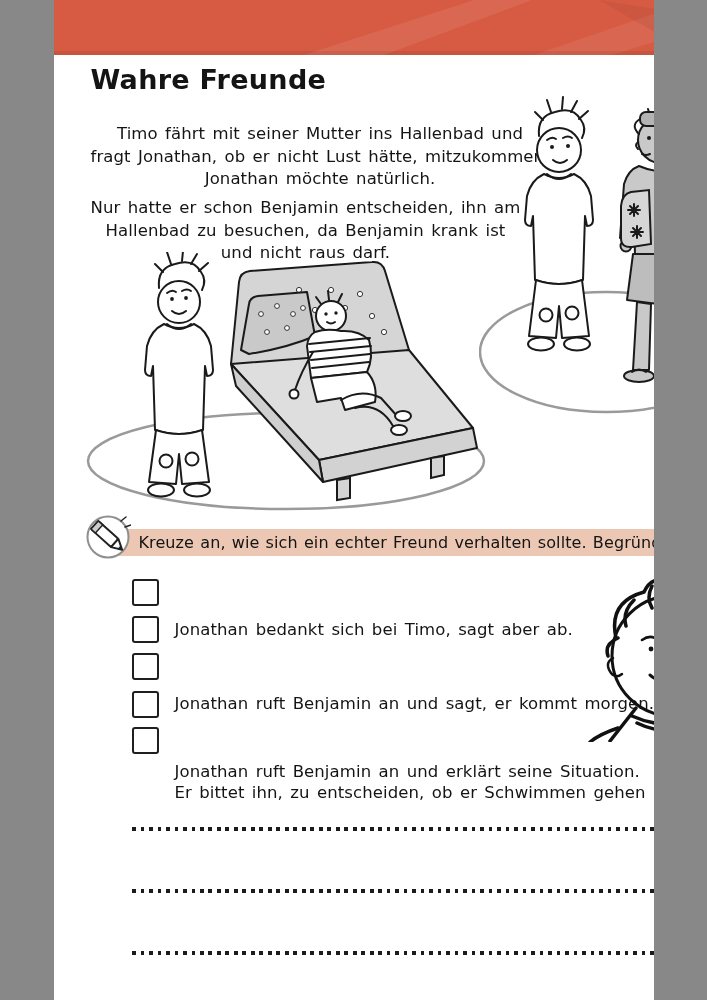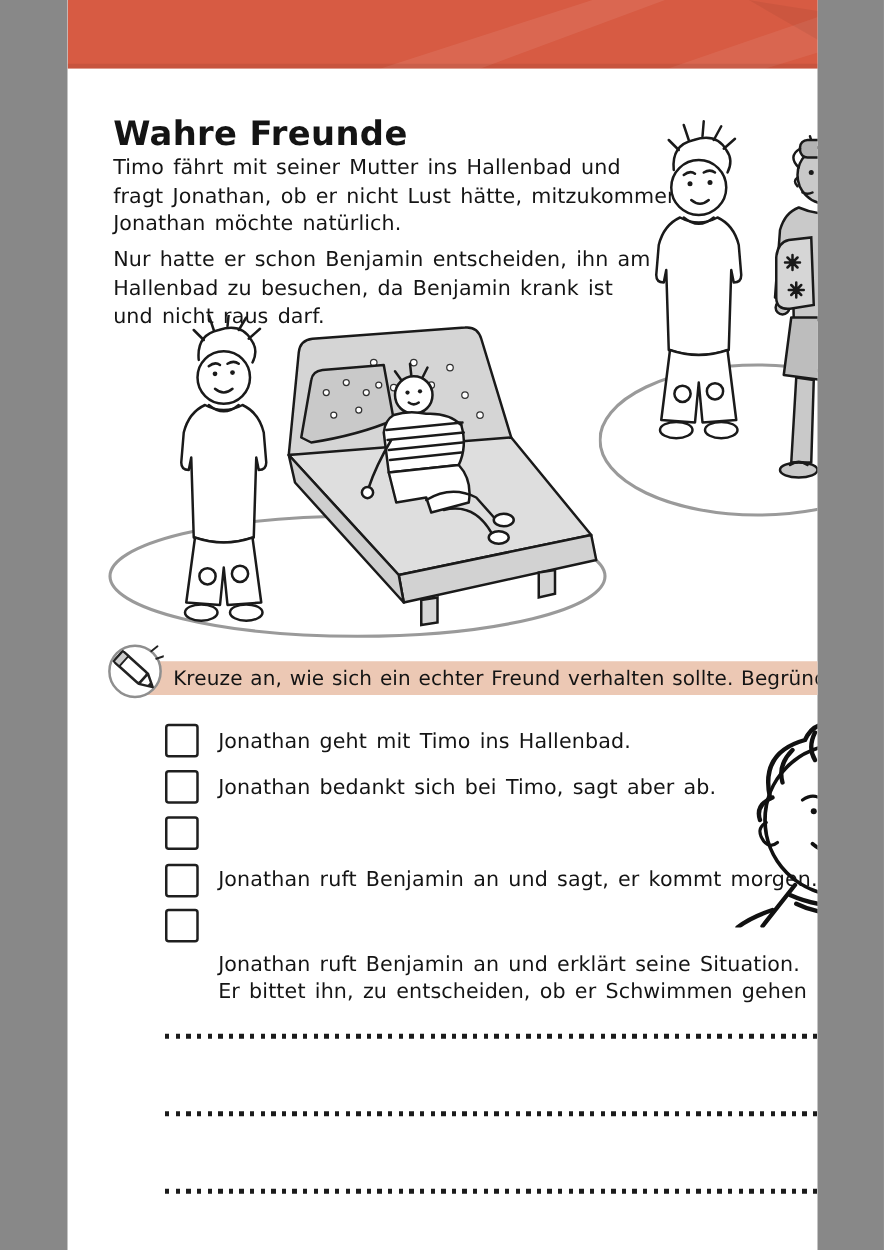--- a/index.html
+++ b/index.html
@@ -8,23 +8,23 @@
     background:#ffffff;overflow:hidden;
     font-family:"DejaVu Sans","Liberation Sans",sans-serif;
     color:#141414;
   }
   .abs{position:absolute;}
   
   .header-band{left:0;top:0;width:707px;height:55px;}
   .tab{left:652;top:5;}
   .tab{left:652px;top:5px;}
   
-  .title{left:37px;top:92px;font-size:27px;font-weight:bold;letter-spacing:.3px;}
+  .title{left:37px;top:64px;font-size:27px;font-weight:bold;letter-spacing:.3px;}
   .para{left:37px;font-size:16.5px;line-height:22.5px;letter-spacing:.1px;word-spacing:2px;}
-  .para div{white-space:nowrap;}
+  .para div{white-space:nowrap;text-align:center;}
   .para1{top:123px;}
   .para2{top:197px;}
   
   .instruction-band{
     left:47px;top:529px;width:641px;height:27px;background:#ecc8b4;
     font-size:16px;line-height:27px;padding-left:38px;box-sizing:border-box;
     white-space:nowrap;letter-spacing:.1px;word-spacing:1px;
   }
   .pencil-badge{left:31px;top:514px;width:46px;height:46px;}
   
@@ -248,21 +248,20 @@
     <g stroke="#111" stroke-width="3.5" fill="none" stroke-linecap="round">
       <path d="M54,152 L28,185 M126,148 L154,185"></path>
       <path d="M50,160 Q90,178 130,156"></path>
       <path d="M55,167 Q90,184 126,163"></path>
       <path d="M36,172 Q18,178 8,186 M144,170 Q162,176 170,185"></path>
     </g>
   </svg>
 
   <div class="abs option-row opt1">
     <div class="checkbox" role="checkbox" aria-checked="false"></div>
-    <div class="option-label">Jonathan geht mit Timo ins Hallenbad.</div>
   </div>
   <div class="abs option-row opt2">
     <div class="checkbox" role="checkbox" aria-checked="false"></div>
     <div class="option-label">Jonathan bedankt sich bei Timo, sagt aber ab.</div>
   </div>
   <div class="abs option-row opt3">
     <div class="checkbox" role="checkbox" aria-checked="false"></div>
   </div>
   <div class="abs option-row opt4">
     <div class="checkbox" role="checkbox" aria-checked="false"></div>

